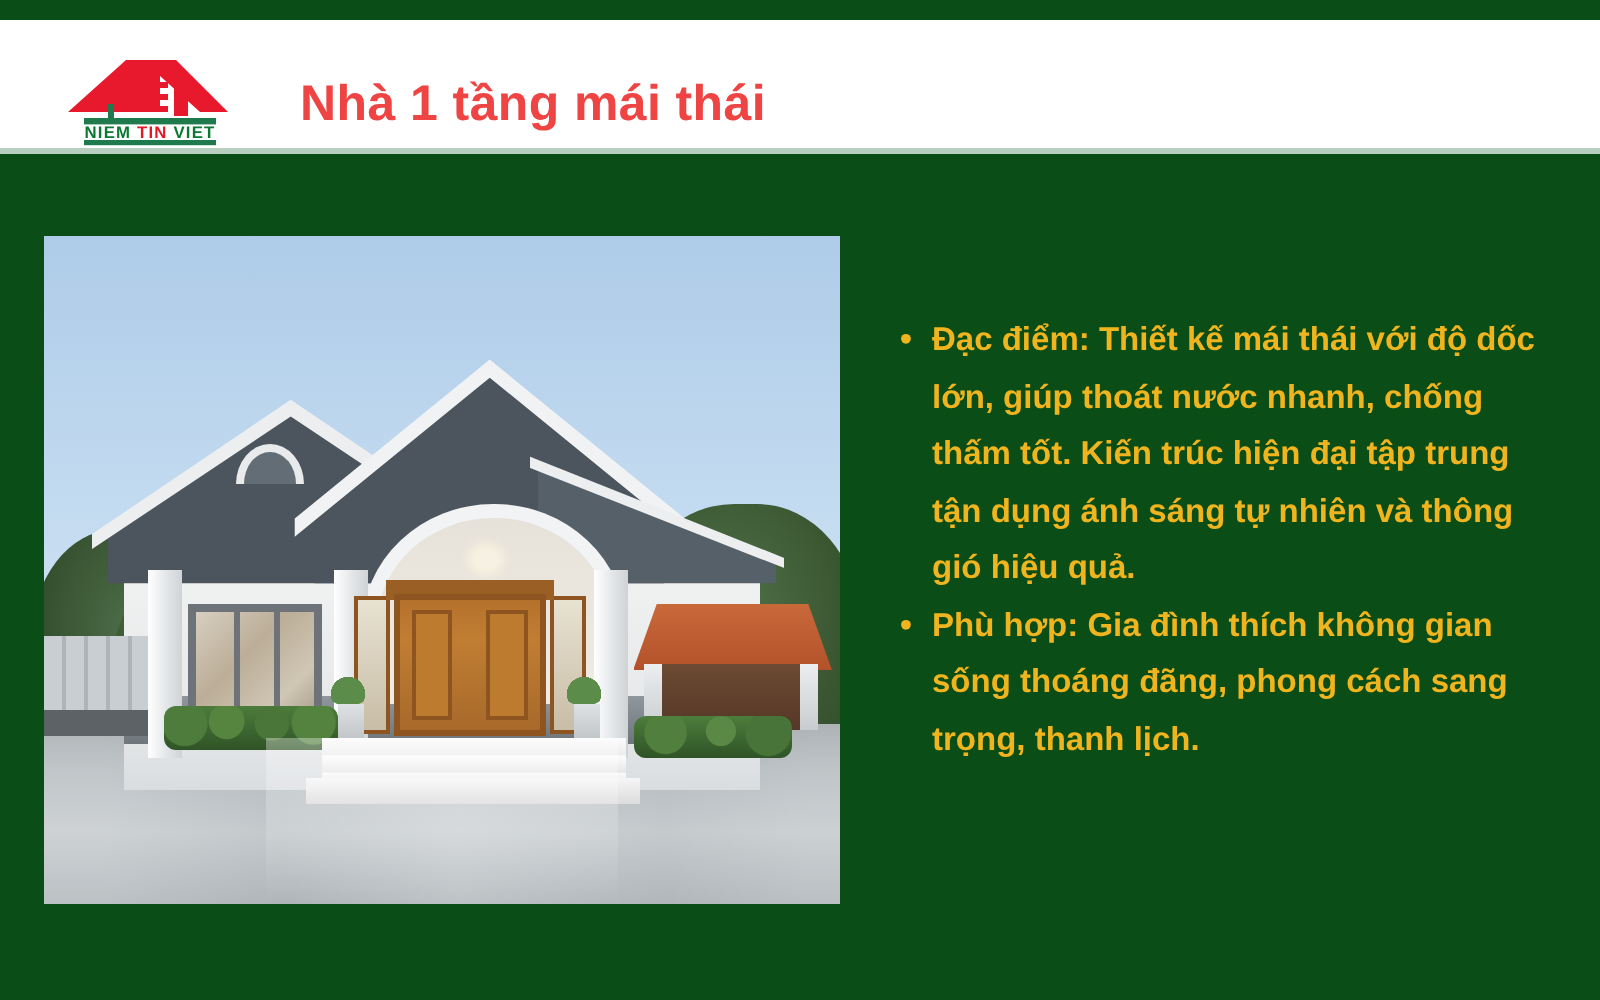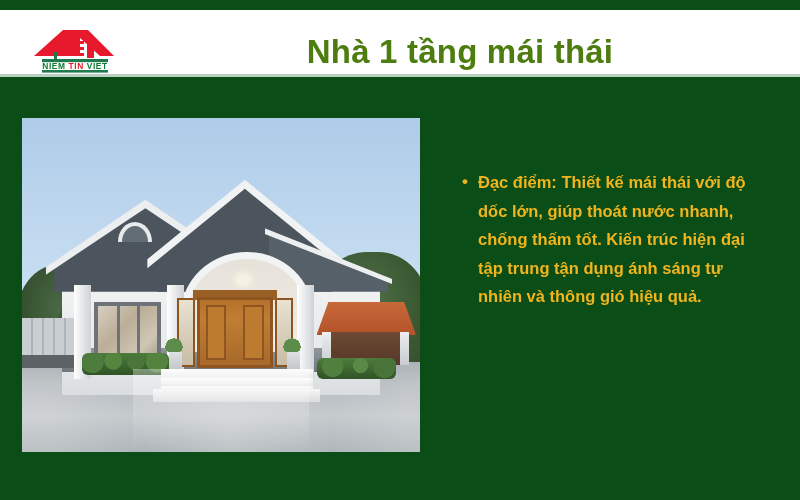--- a/index.html
+++ b/index.html
@@ -50,24 +50,24 @@
   }
   .logo svg { display: block; }
   
   .title {
     position: absolute;
     left: 150px;
     top: 10px;
     width: 620px;
     height: 64px;
     line-height: 64px;
-    text-align: center;
-    font-size: 33px;
+    text-align: left;
+    font-size: 25px;
     font-weight: bold;
-    color: #4d7c0f;
+    color: #ef4444;
     letter-spacing: 0.2px;
     white-space: nowrap;
   }
   
   .photo-frame {
     position: absolute;
     left: 22px;
     top: 118px;
     width: 398px;
     height: 334px;
@@ -392,21 +392,21 @@
     position: absolute;
     left: 443px;
     top: 152px;
     width: 336px;
     color: #f0b41e;
     font-size: 16.5px;
     font-weight: bold;
     line-height: 28.5px;
   }
   .bullets ul {
-    margin: 16px;
+    margin: 4px;
     padding: 0 0 0 19px;
     list-style: none;
   }
   .bullets li {
     position: relative;
     margin: 0 0 0 0;
   }
   .bullets li::before {
     content: "•";
     position: absolute;
@@ -498,16 +498,17 @@
 
       <div class="steps"></div>
       <div class="steps2"></div>
       <div class="refl"></div>
     </div>
   </div>
 
   <div class="bullets">
     <ul>
       <li>Đạc điểm: Thiết kế mái thái với độ dốc lớn, giúp thoát nước nhanh, chống thấm tốt. Kiến trúc hiện đại tập trung tận dụng ánh sáng tự nhiên và thông gió hiệu quả.</li>
+      <li>Phù hợp: Gia đình thích không gian sống thoáng đãng, phong cách sang trọng, thanh lịch.</li>
     </ul>
   </div>
 
 </div>
 
 </body></html>

